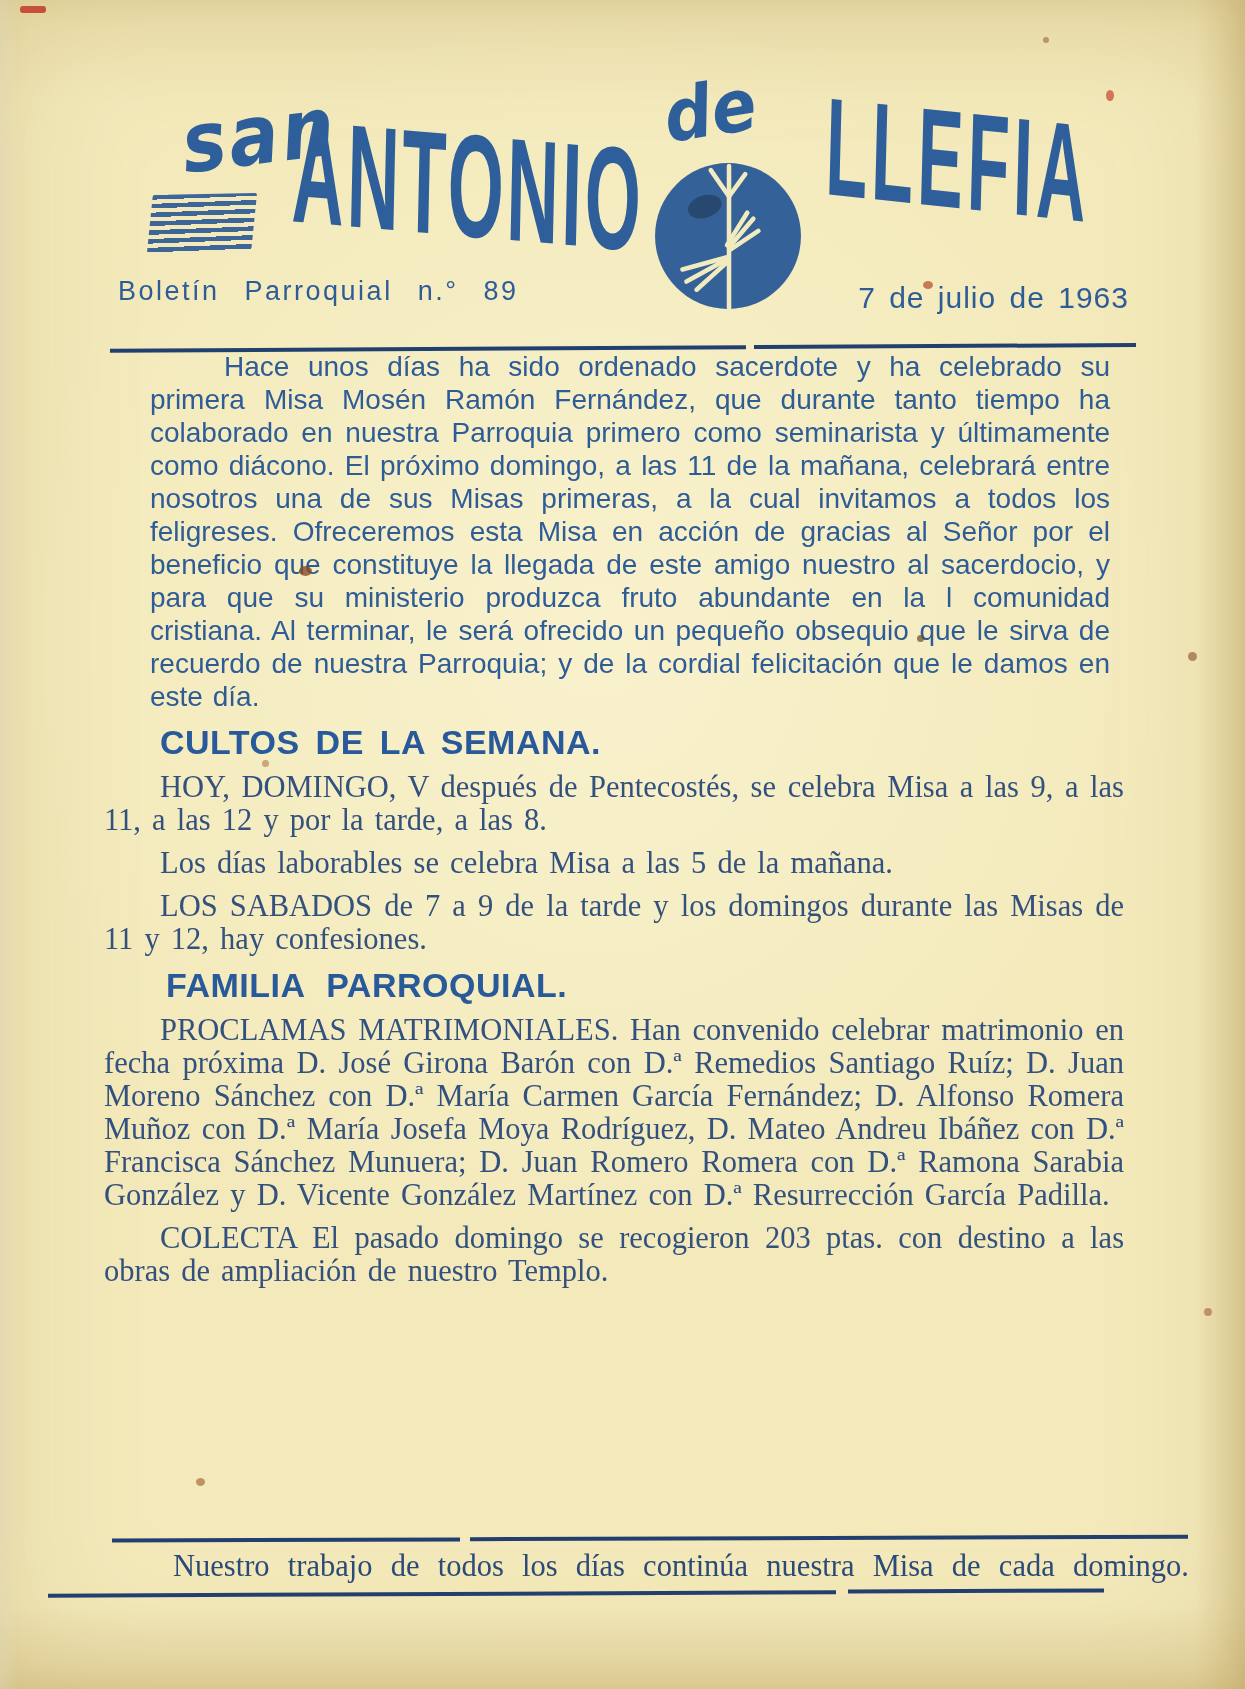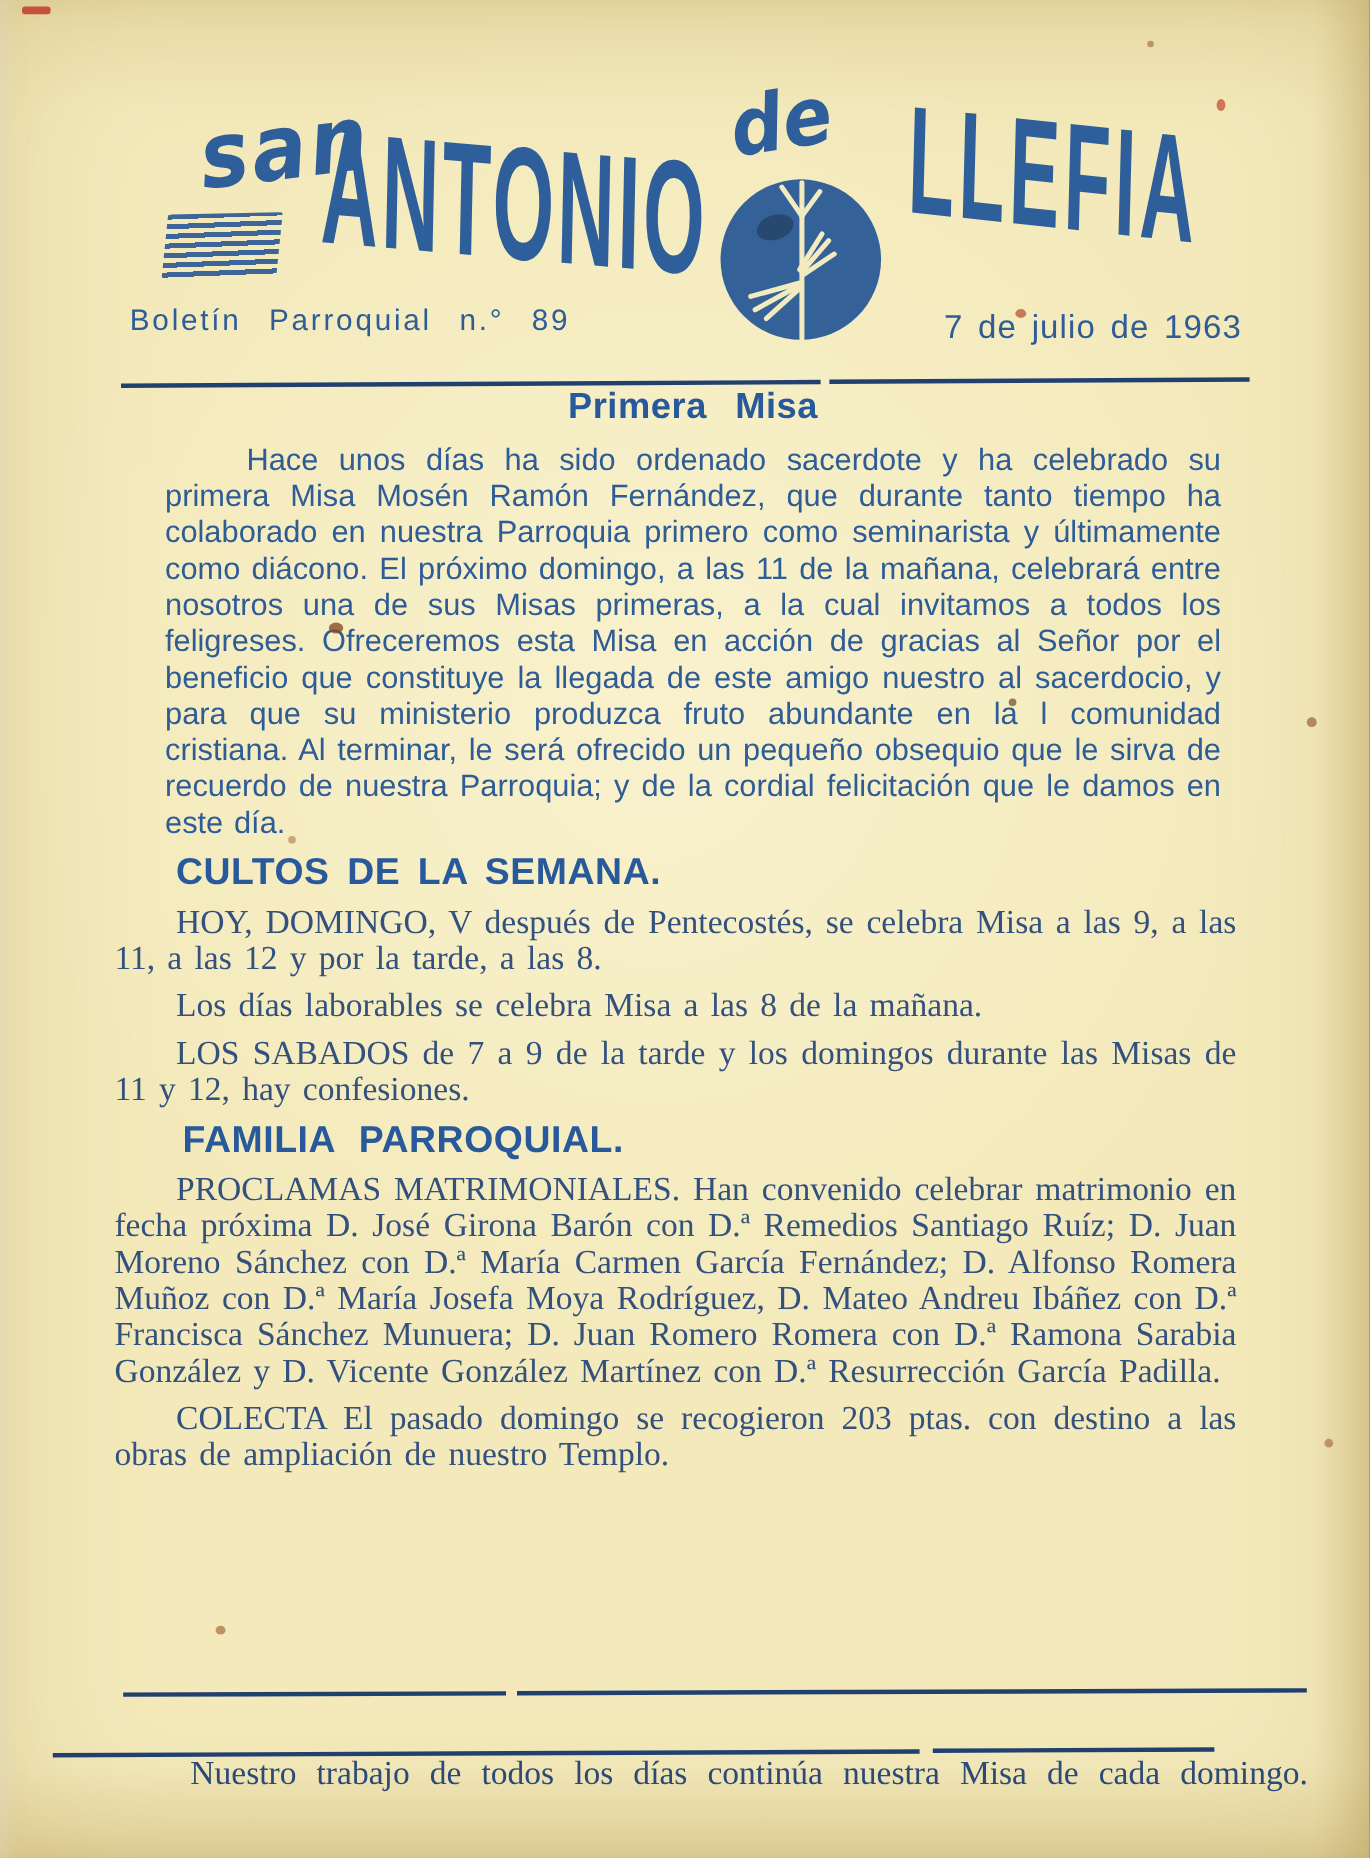--- a/index.html
+++ b/index.html
@@ -91,21 +91,21 @@
     color:#33517e;word-spacing:3.5px;
   }
 
   
   .rule-b1{left:112px;top:1538px;width:348px;transform:rotate(-.2deg);}
   .rule-b2{left:470px;top:1536px;width:718px;transform:rotate(-.2deg);}
   .motto{
     position:absolute;left:173px;top:1549px;width:1016px;
     font-family:"Liberation Serif", serif;
     font-size:30.5px;color:#2c4a78;
-    text-align:justify;text-align-last:justify;word-spacing:10px;margin-top:46px;
+    text-align:justify;text-align-last:justify;word-spacing:10px;
   }
   .rule-c1{left:48px;top:1592px;width:788px;transform:rotate(-.25deg);}
   .rule-c2{left:848px;top:1589px;width:256px;transform:rotate(-.25deg);}
 
   
   .stain{position:absolute;border-radius:50%;}
   .s1{left:20px;top:6px;width:26px;height:7px;background:#c0392b;border-radius:3px;opacity:.85;}
   .s2{left:1106px;top:90px;width:8px;height:11px;background:#c4452e;opacity:.7;}
   .s3{left:923px;top:281px;width:10px;height:8px;background:#b85433;opacity:.75;}
   .s4{left:299px;top:566px;width:13px;height:10px;background:#8a4b26;opacity:.8;}
@@ -145,26 +145,25 @@
       </g>
     </svg>
 
     <div class="bulletin-no">Boletín Parroquial n.° 89</div>
     <div class="issue-date">7 de julio de 1963</div>
     <div class="rule rule-a1"></div>
     <div class="rule rule-a2"></div>
   </header>
 
   <main class="article">
-    <h1 class="h-primera">Primera Misa</h1>
     <p class="p-sans">Hace unos días ha sido ordenado sacerdote y ha celebrado su primera Misa Mosén Ramón Fernández, que durante tanto tiempo ha colaborado en nuestra Parroquia primero como seminarista y últimamente como diácono. El próximo domingo, a las 11 de la mañana, celebrará entre nosotros una de sus Misas primeras, a la cual invitamos a todos los feligreses. Ofreceremos esta Misa en acción de gracias al Señor por el beneficio que constituye la llegada de este amigo nuestro al sacerdocio, y para que su ministerio produzca fruto abundante en la l comunidad cristiana. Al terminar, le será ofrecido un pequeño obsequio que le sirva de recuerdo de nuestra Parroquia; y de la cordial felicitación que le damos en este día.</p>
 
     <h2 class="h-sub">CULTOS DE LA SEMANA.</h2>
     <p class="p-serif">HOY, DOMINGO, V después de Pentecostés, se celebra Misa a las 9, a las 11, a las 12 y por la tarde, a las 8.</p>
-    <p class="p-serif">Los días laborables se celebra Misa a las 8 de la mañana.</p>
+    <p class="p-serif">Los días laborables se celebra Misa a las 5 de la mañana.</p>
     <p class="p-serif">LOS SABADOS de 7 a 9 de la tarde y los domingos durante las Misas de 11 y 12, hay confesiones.</p>
 
     <h2 class="h-sub h-familia">FAMILIA PARROQUIAL.</h2>
     <p class="p-serif">PROCLAMAS MATRIMONIALES. Han convenido celebrar matrimonio en fecha próxima D. José Girona Barón con D.ª Remedios Santiago Ruíz; D. Juan Moreno Sánchez con D.ª María Carmen García Fernández; D. Alfonso Romera Muñoz con D.ª María Josefa Moya Rodríguez, D. Mateo Andreu Ibáñez con D.ª Francisca Sánchez Munuera; D. Juan Romero Romera con D.ª Ramona Sarabia González y D. Vicente González Martínez con D.ª Resurrección García Padilla.</p>
     <p class="p-serif">COLECTA  El pasado domingo se recogieron 203 ptas. con destino a las obras de ampliación de nuestro Templo.</p>
   </main>
 
   <footer>
     <div class="rule rule-b1"></div>
     <div class="rule rule-b2"></div>

